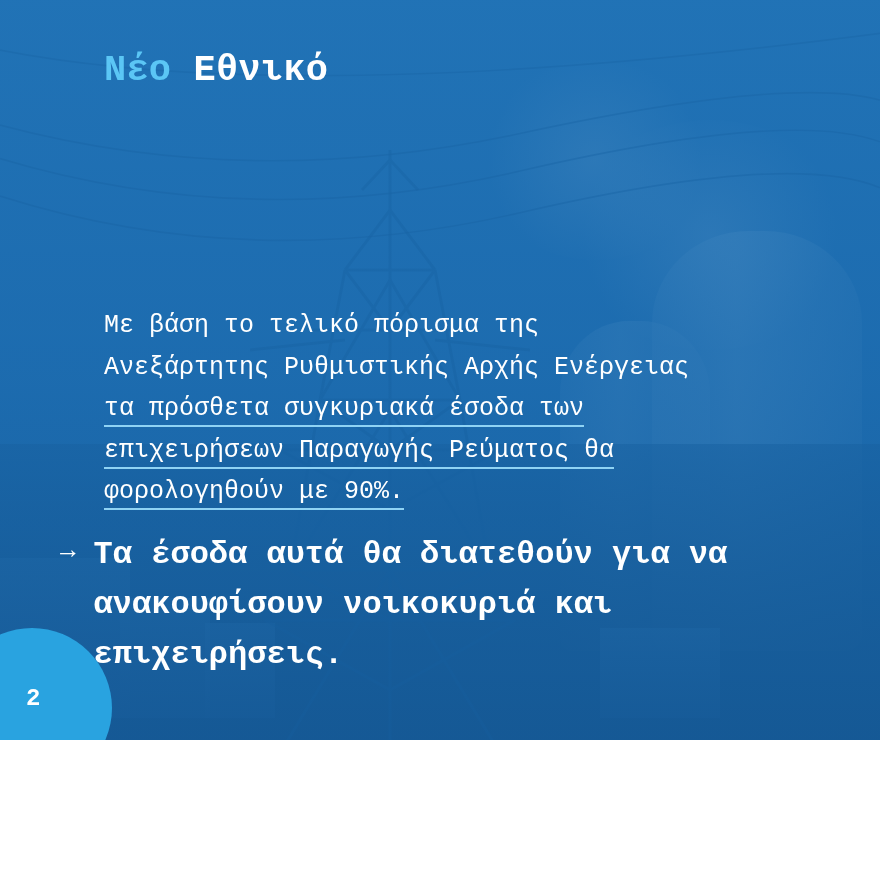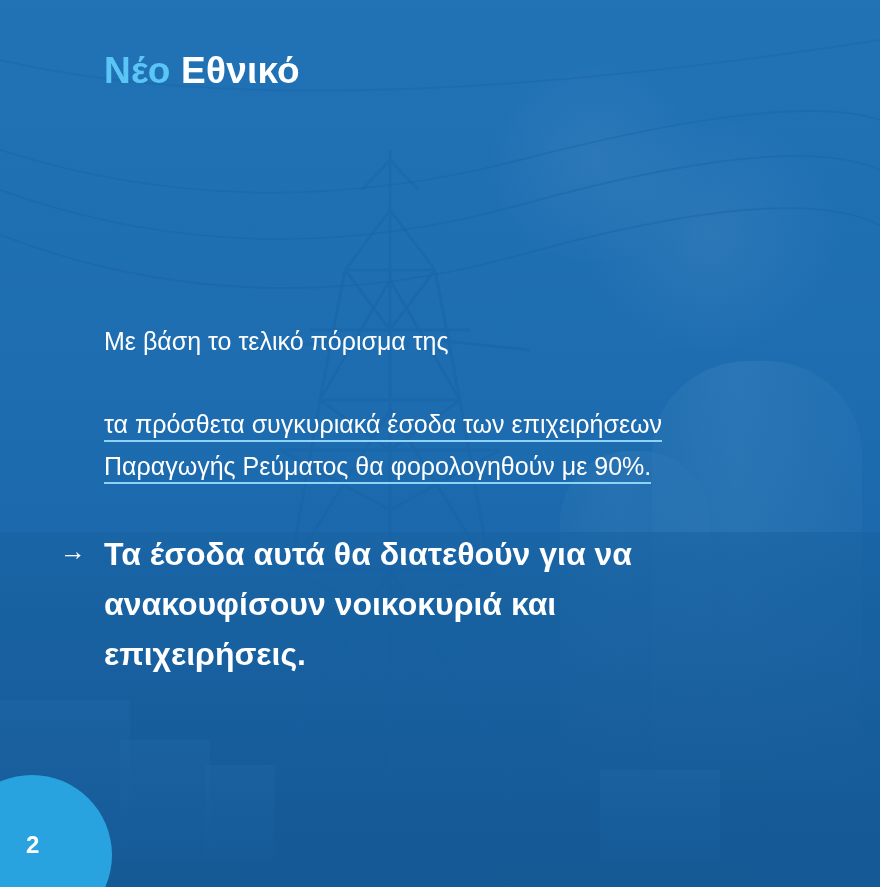--- a/index.html
+++ b/index.html
@@ -7,23 +7,24 @@
     padding: 0;
     background: #ffffff;
   }
   body {
     font-family: "Liberation Sans", sans-serif;
   }
 
   .slide {
     position: relative;
     width: 880px;
-    height: 887px;
+    height: 740px;
     overflow: hidden;
     background: #0c4a6e;
+    font-family: Liberation Mono, monospace;
   }
 
   
   .bg {
     position: absolute;
     inset: 0;
     background:
       linear-gradient(180deg, #2a7cc2 0%, #2175ba 45%, #1b5f9e 100%);
     overflow: hidden;
   }
@@ -98,21 +99,21 @@
     font-size: 37px;
     font-weight: bold;
     line-height: 1.55;
     letter-spacing: 0.2px;
   }
   .title .accent { color: #5bc6f5; }
 
   .body-text {
     position: absolute;
     left: 104px;
-    top: 321px;
+    top: 305px;
     width: 640px;
     color: #ffffff;
     font-size: 25px;
     line-height: 1.66;
     font-weight: normal;
   }
   .body-text .u {
     border-bottom: 2px solid #8fd3f4;
     padding-bottom: 2px;
     display: inline;
@@ -227,21 +228,21 @@
   <div class="content">
 
     <div class="title">
       <div>
         <span class="accent">Νέο</span><span> Εθνικό</span>
       </div>
     </div>
 
     <div class="body-text">
       <span>Με βάση το τελικό πόρισμα της</span><br>
-      <br>
+      <span>Ανεξάρτητης Ρυθμιστικής Αρχής Ενέργειας</span><br>
       <span class="u">τα πρόσθετα συγκυριακά έσοδα των επιχειρήσεων Παραγωγής Ρεύματος θα φορολογηθούν με 90%.</span>
     </div>
 
     <div class="callout">
       <div class="callout-arrow">→</div>
       <div class="callout-text">Τα έσοδα αυτά θα διατεθούν για να ανακουφίσουν νοικοκυριά και επιχειρήσεις.</div>
     </div>
 
     <div class="page-bubble"></div>
     <div class="page-num">2</div>

